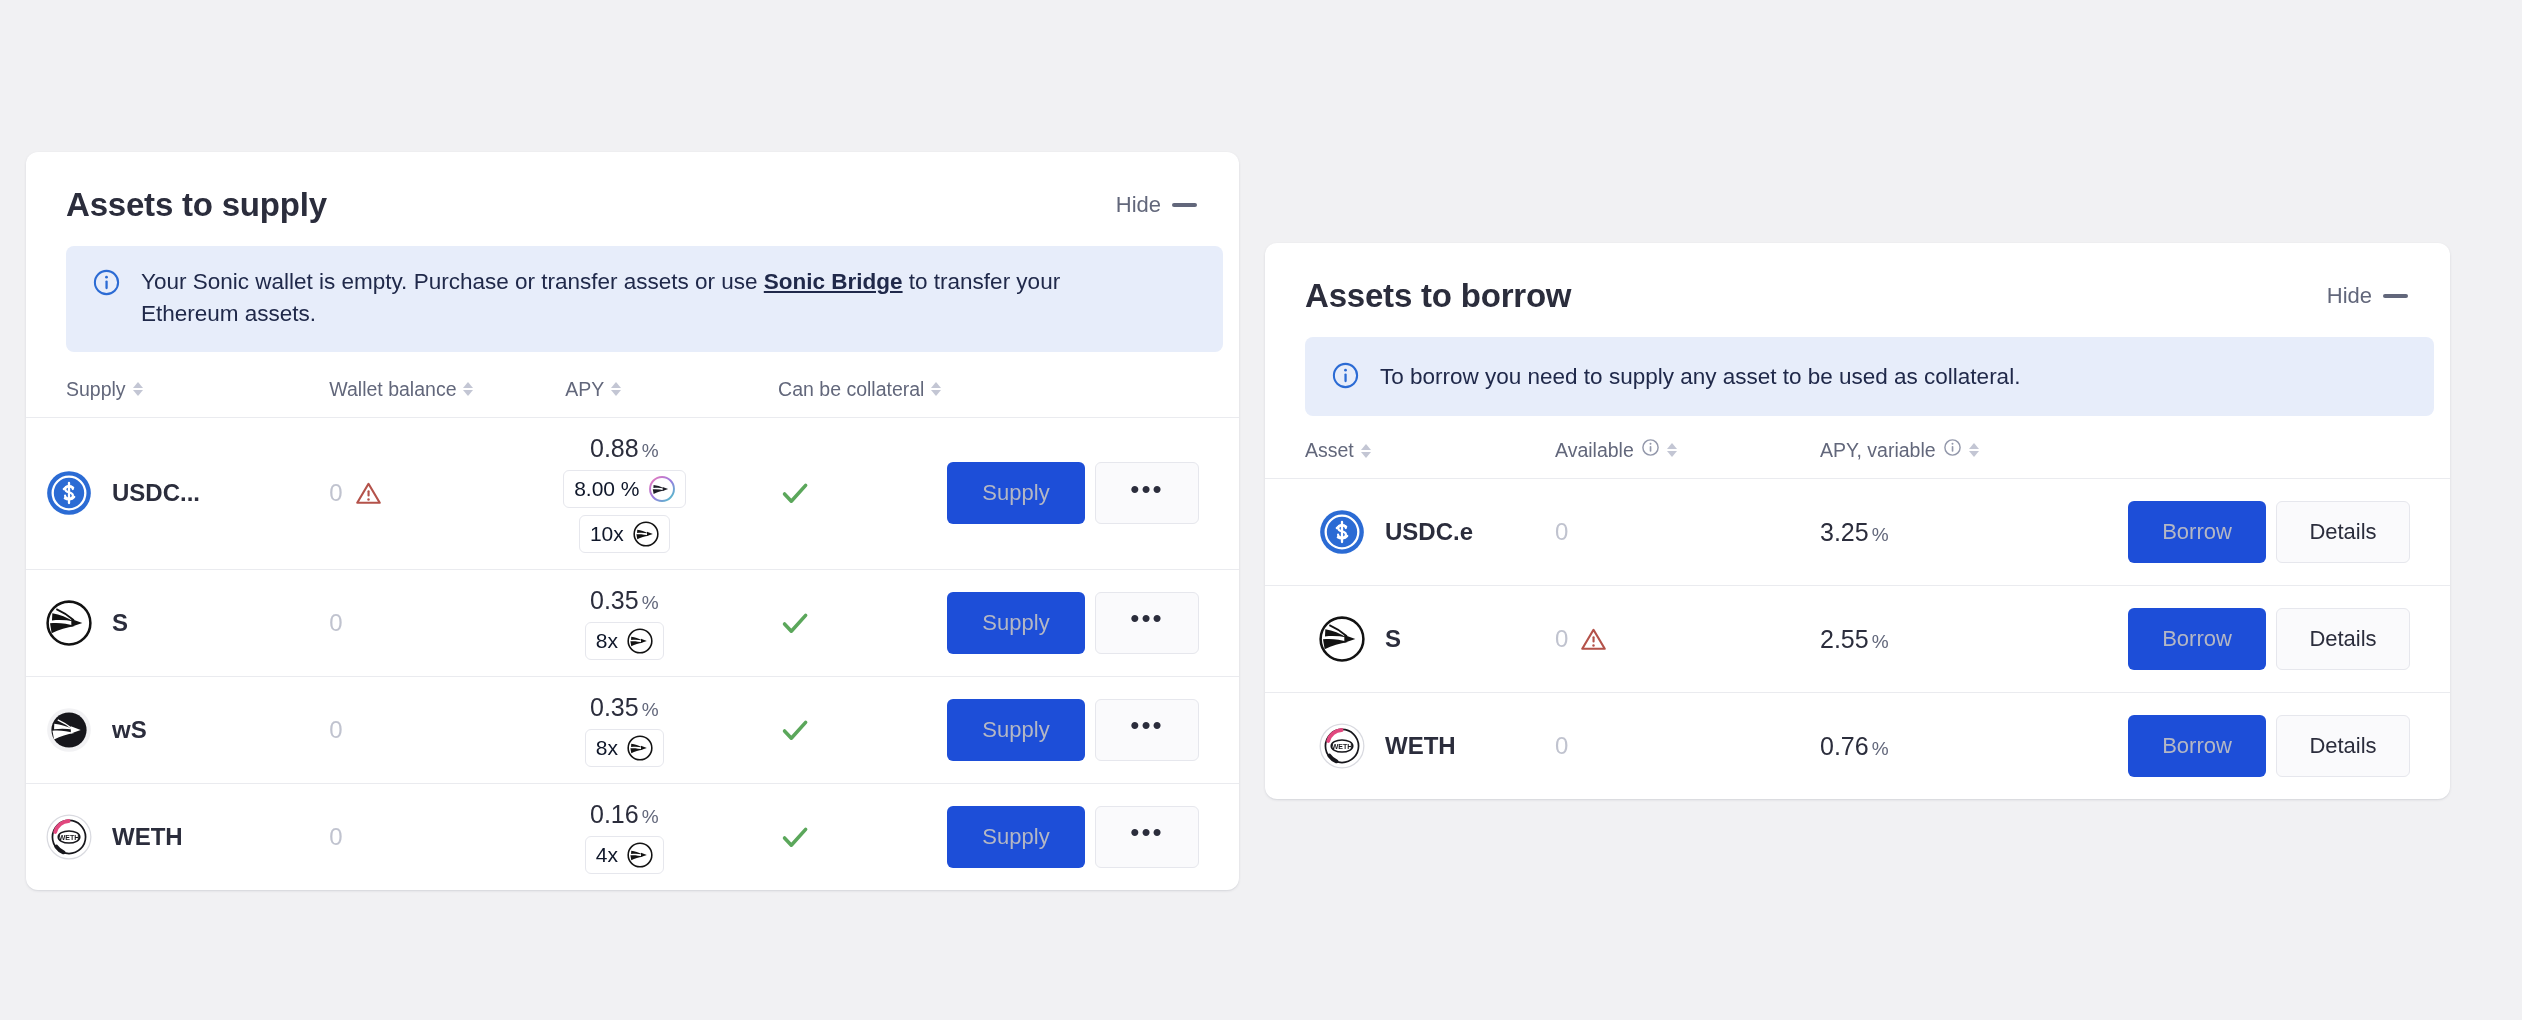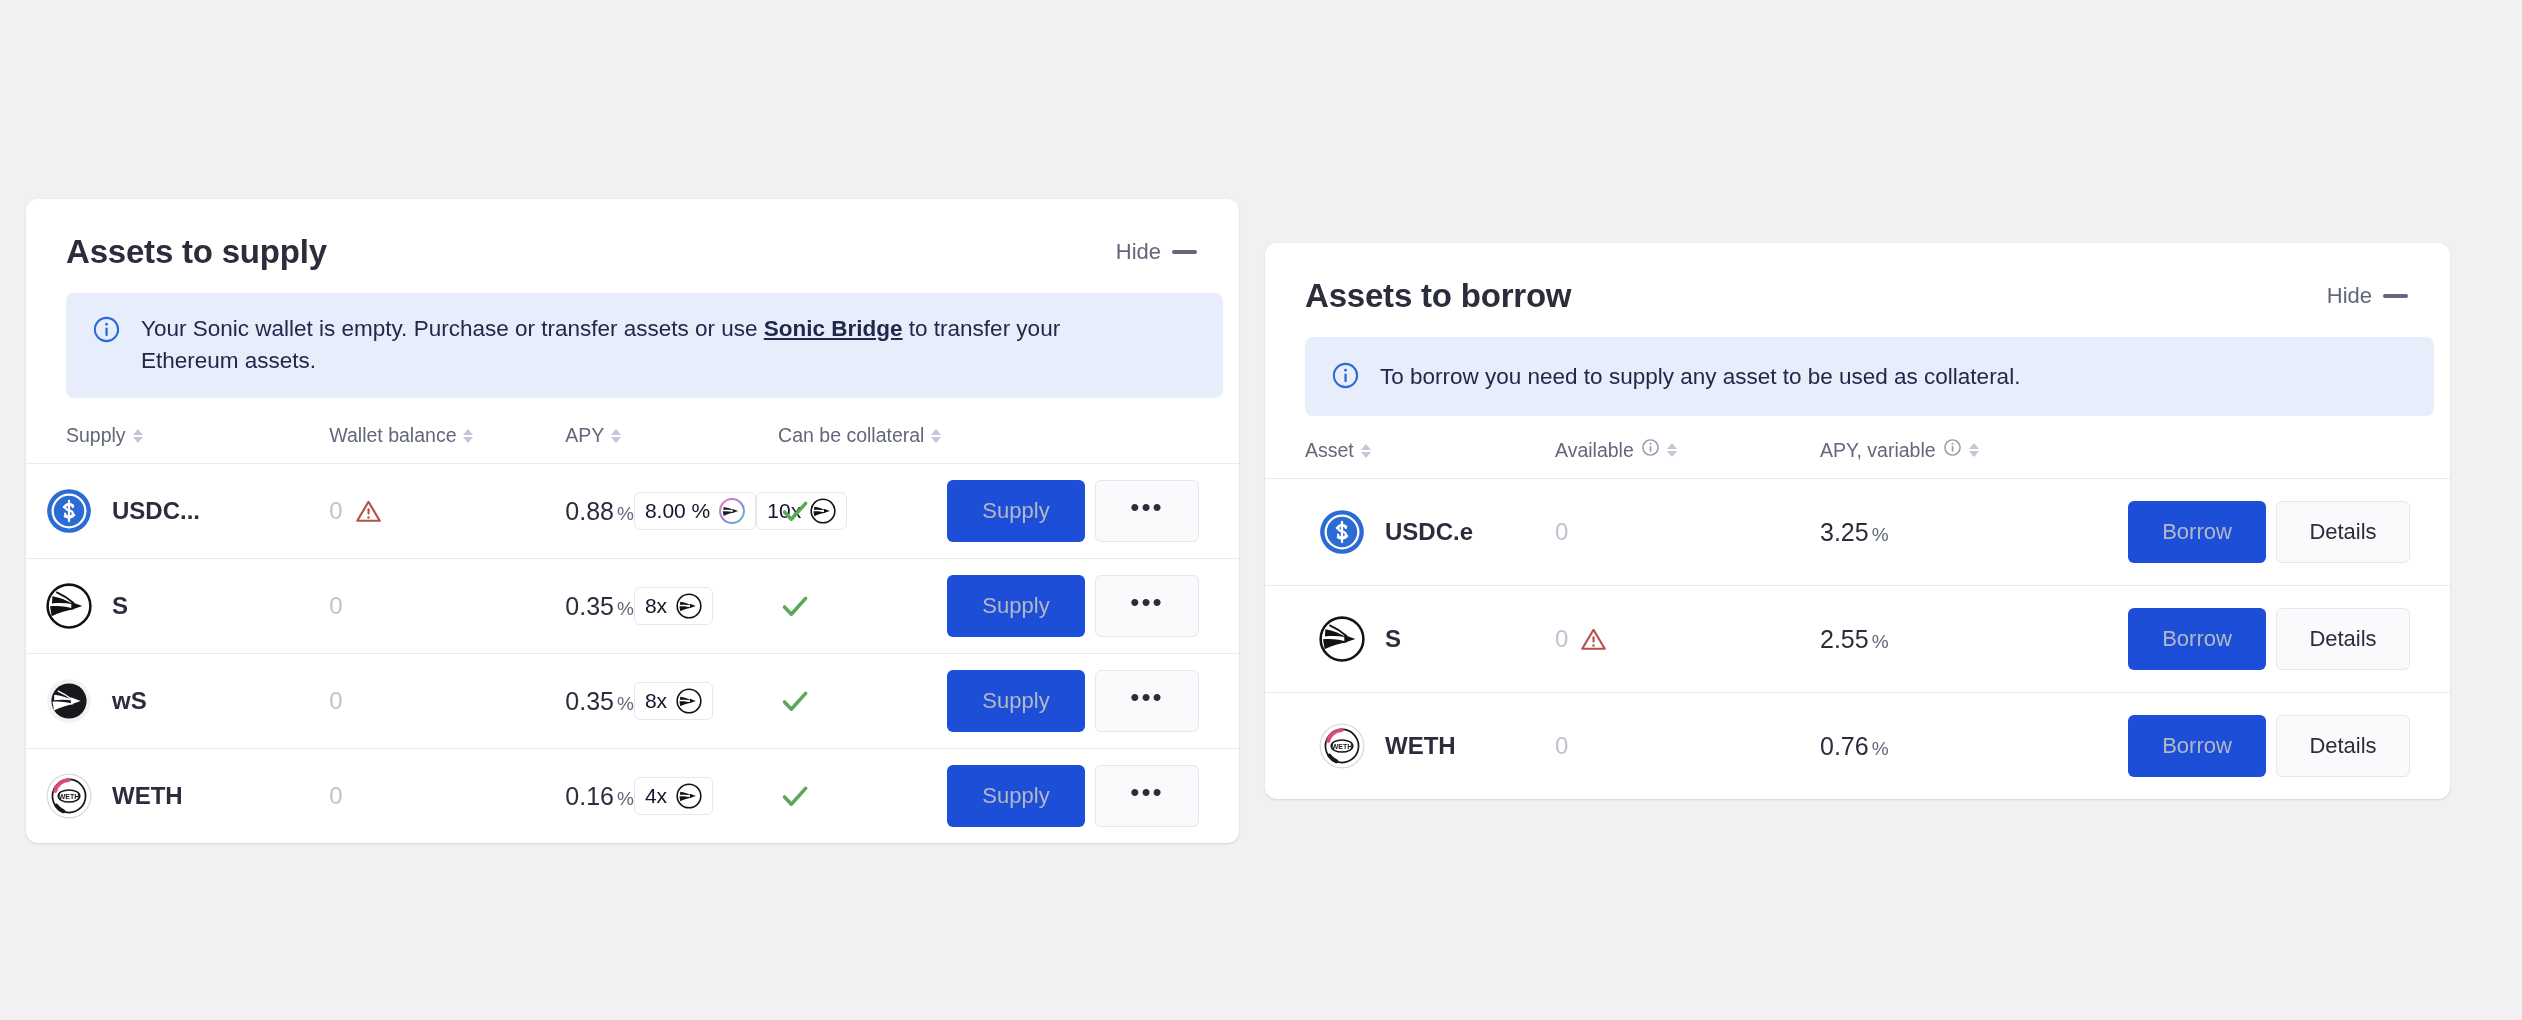--- a/index.html
+++ b/index.html
@@ -84,21 +84,21 @@
   .borrow-table tbody td { padding: 22px 0; vertical-align: middle; }
   .borrow-table tbody tr td:first-child { padding-left: 54px; }
 
   .asset-cell { display: flex; align-items: center; gap: 20px; }
   .asset-name { font-size: 24px; font-weight: 600; color: #2b2d3c; white-space: nowrap; }
   .token-icon { flex: 0 0 auto; display: block; }
 
   .balance-cell { display: flex; align-items: center; gap: 12px; }
   .balance-zero { font-size: 24px; color: #c0c3cf; }
 
-  .apy-stack { display: flex; align-items: center; width: 118px; }
+  .apy-stack { display: flex; flex-direction: column; align-items: center; gap: 7px; width: 118px; }
   .apy-val { font-size: 25px; color: #2b2d3c; white-space: nowrap; font-weight: 500; }
   .apy-val .pct { font-size: 19px; color: #62677b; margin-left: 3px; font-weight: 400; }
   .badge {
     display: inline-flex; align-items: center; gap: 9px;
     border: 1px solid #e6e7ed; border-radius: 6px;
     padding: 5px 10px; background: #fff;
   }
   .badge-text { font-size: 21px; color: #0f172a; white-space: nowrap; }
 
   .collateral-cell { width: 230px; text-align: left; padding-left: 60px !important; }

